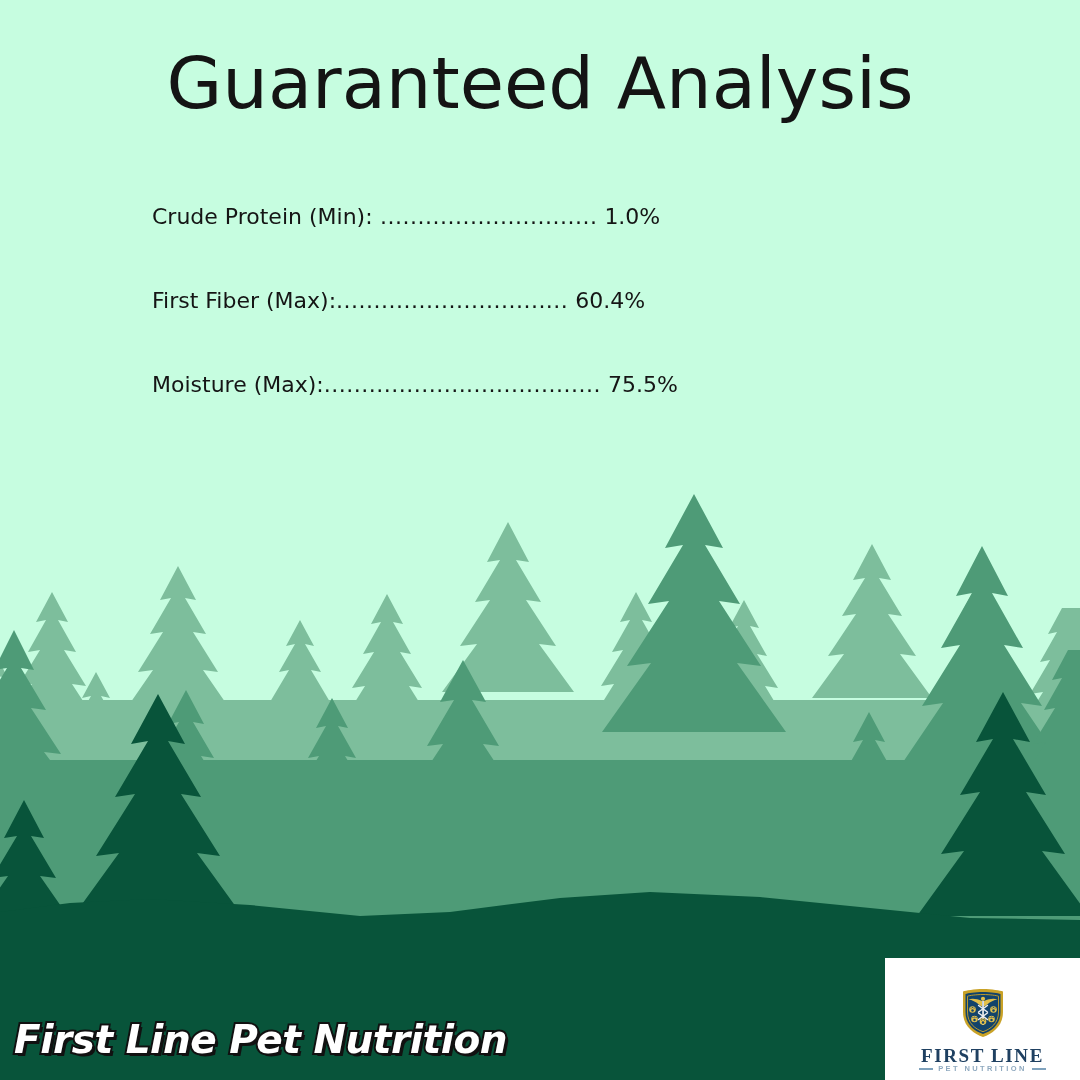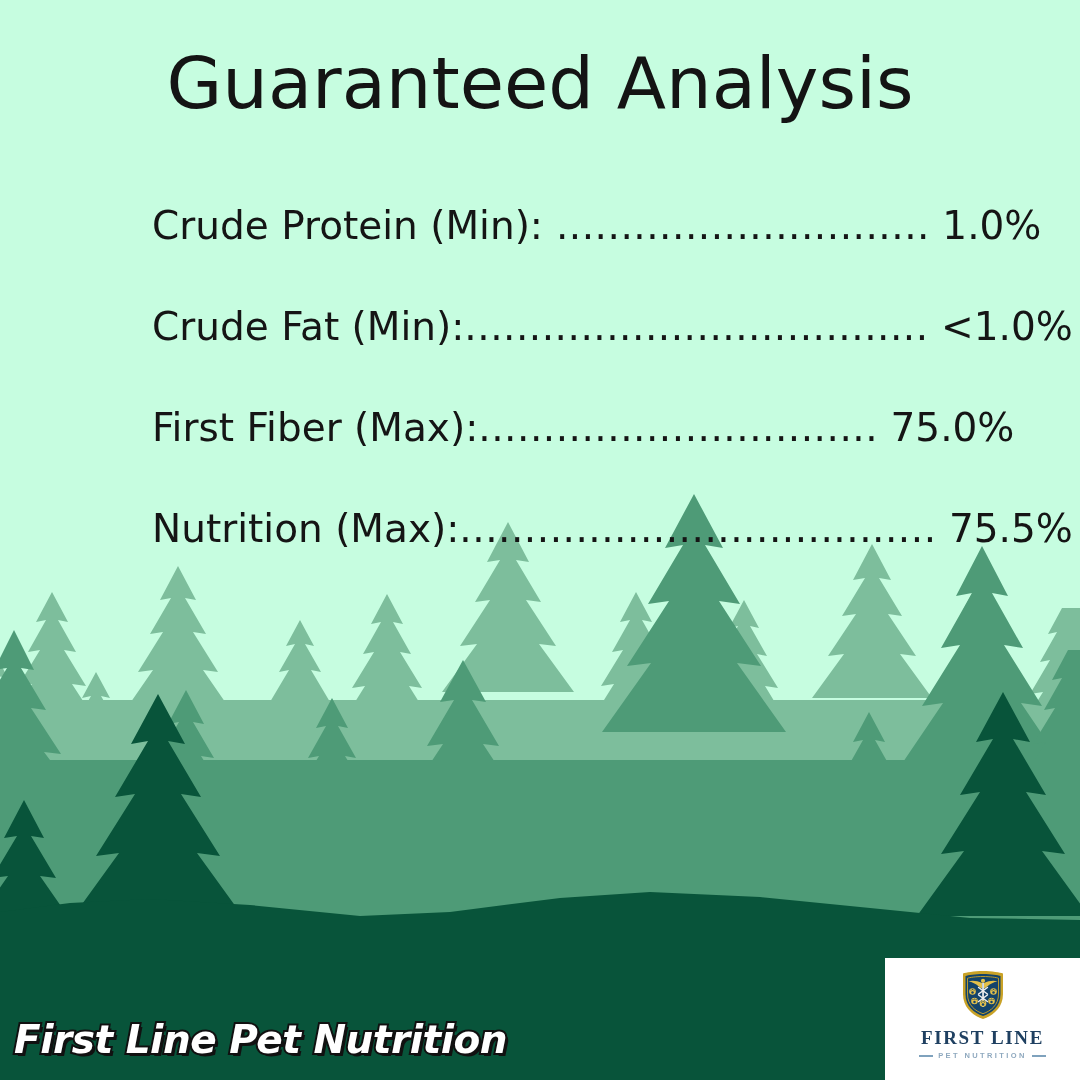--- a/index.html
+++ b/index.html
@@ -41,21 +41,21 @@
     font-family: "DejaVu Sans", sans-serif;
   }
 
   #analysis-list {
     position: absolute;
     left: 152px;
     top: 206px;
     width: 790px;
   }
   .analysis-row {
-    font-size: 39px;
+    font-size: 22px;
     line-height: 1.0;
     color: #151515;
     margin-bottom: 62px;
     white-space: nowrap;
     font-family: "DejaVu Sans", sans-serif;
   }
   .analysis-row:last-child { margin-bottom: 0; }
   .row-label { letter-spacing: 0px; }
   .row-dots  { letter-spacing: 0.5px; }
   .row-value { letter-spacing: 0px; }
@@ -84,34 +84,33 @@
     left: 885px;
     top: 958px;
     width: 195px;
     height: 122px;
     background: #ffffff;
     box-sizing: border-box;
     display: flex;
     flex-direction: column;
     align-items: center;
     justify-content: flex-start;
-    padding-top: 12px;
+    padding-top: 30px;
   }
   #logo-shield { display: block; }
   #logo-name {
     margin-top: 8px;
     font-family: "Liberation Serif", serif;
     font-size: 19px;
     font-weight: 700;
     letter-spacing: 1.6px;
     color: #1f4061;
     line-height: 1;
   }
   #logo-tagline-wrap {
-    margin-top: 5px;
     display: flex;
     align-items: center;
     gap: 5px;
   }
   .tag-rule {
     width: 14px;
     height: 1.5px;
     background: #7fa2bd;
   }
   #logo-tagline {
@@ -172,30 +171,27 @@
   </svg>
 
   <div id="title">Guaranteed Analysis</div>
 
   <div id="analysis-list">
 
     <div class="analysis-row">
       <span class="row-label">Crude Protein (Min):</span><span class="row-dots"> .............................</span> <span class="row-value">1.0%</span>
     </div>
 
+
     <div class="analysis-row">
-      <span class="row-label">Crude Fat (Min):</span><span class="row-dots">....................................</span> <span class="row-value">&lt;1.0%</span>
+      <span class="row-label">First Fiber (Max):</span><span class="row-dots">...............................</span> <span class="row-value">60.4%</span>
     </div>
 
     <div class="analysis-row">
-      <span class="row-label">First Fiber (Max):</span><span class="row-dots">...............................</span> <span class="row-value">75.0%</span>
-    </div>
-
-    <div class="analysis-row">
-      <span class="row-label">Nutrition (Max):</span><span class="row-dots">.....................................</span> <span class="row-value">75.5%</span>
+      <span class="row-label">Moisture (Max):</span><span class="row-dots">.....................................</span> <span class="row-value">75.5%</span>
     </div>
 
   </div>
 
   <div id="brand-wordmark">First Line Pet Nutrition</div>
 
   <div id="logo-card">
 
     <svg id="logo-shield" width="46" height="50" viewBox="0 0 46 50" aria-hidden="true">
 

